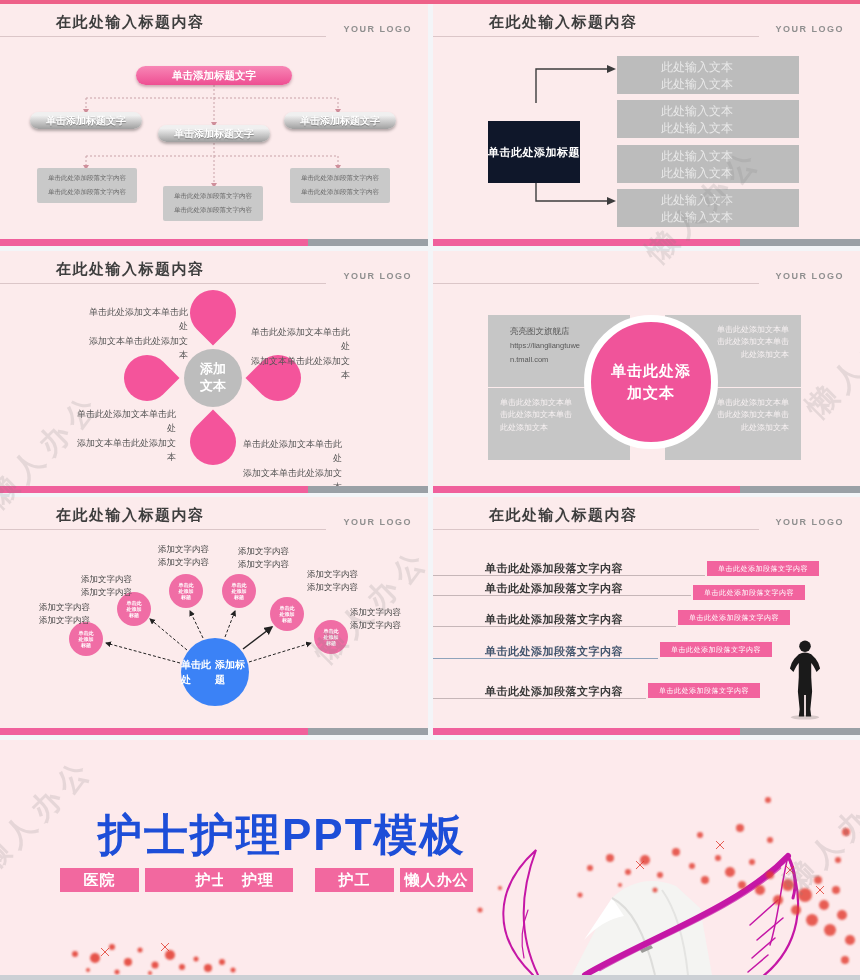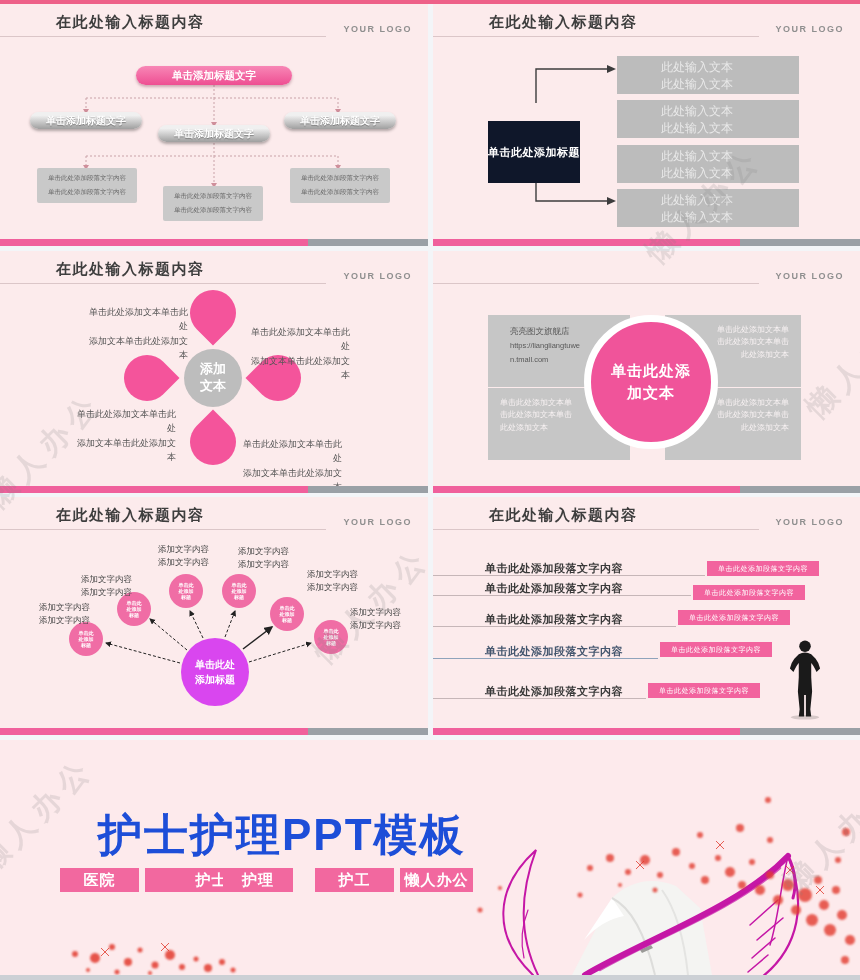--- a/index.html
+++ b/index.html
@@ -45,22 +45,22 @@
 
   
   .s4-bar{position:absolute;background:#c6c6c6;height:72px;box-sizing:border-box;font-size:8px;
           color:#f7f1f2;line-height:1.55;padding-top:9px;}
   .s4-circle{position:absolute;border-radius:50%;background:#f0549a;border:7px solid #ffffff;color:#fff;
              font-weight:700;font-size:15px;display:flex;flex-direction:column;align-items:center;
              justify-content:center;line-height:1.45;letter-spacing:1px;}
   .store{font-size:8.5px;color:#595959;line-height:1.8;}
 
   
-  .b-big{position:absolute;border-radius:50%;background:#d946ef;color:#fff;font-weight:700;font-size:10px;
-         display:flex;flex-direction:column;align-items:center;justify-content:center;line-height:1.5;}
+  .b-big{position:absolute;border-radius:50%;background:#3b82f6;color:#fff;font-weight:700;font-size:10px;
+         display:flex;flex-direction:row;align-items:center;justify-content:center;line-height:1.5;}
   .b-sm{position:absolute;width:34px;height:34px;border-radius:50%;background:#f06da5;color:#fff;
         font-size:5px;font-weight:700;display:flex;flex-direction:column;align-items:center;
         justify-content:center;line-height:1.25;text-align:center;}
   .b-label{position:absolute;width:85px;font-size:8.5px;color:#4a4a4a;text-align:center;line-height:1.55;}
 
   
   .p-text{position:absolute;left:52px;font-size:11px;font-weight:700;color:#3a3a3a;letter-spacing:.5px;white-space:nowrap;}
   .p-text.blue{color:#44566e;}
   .p-line{position:absolute;left:0;height:1px;background:#c6b6b8;}
   .p-line.blue{background:#8fa3bb;}

